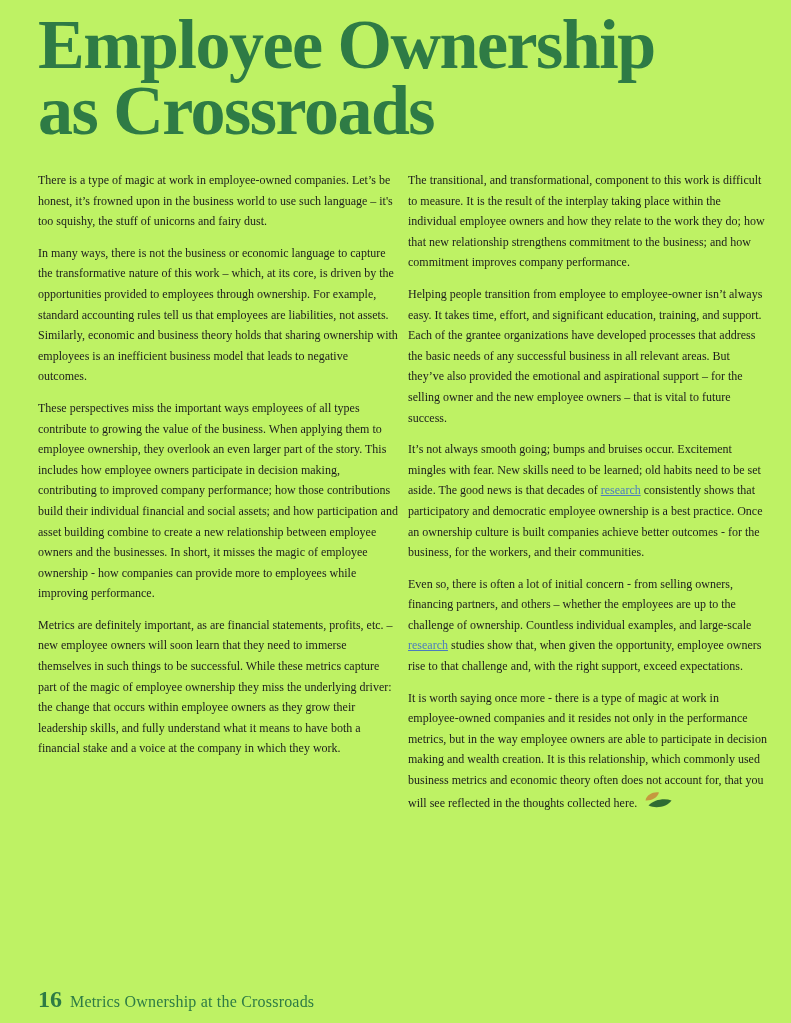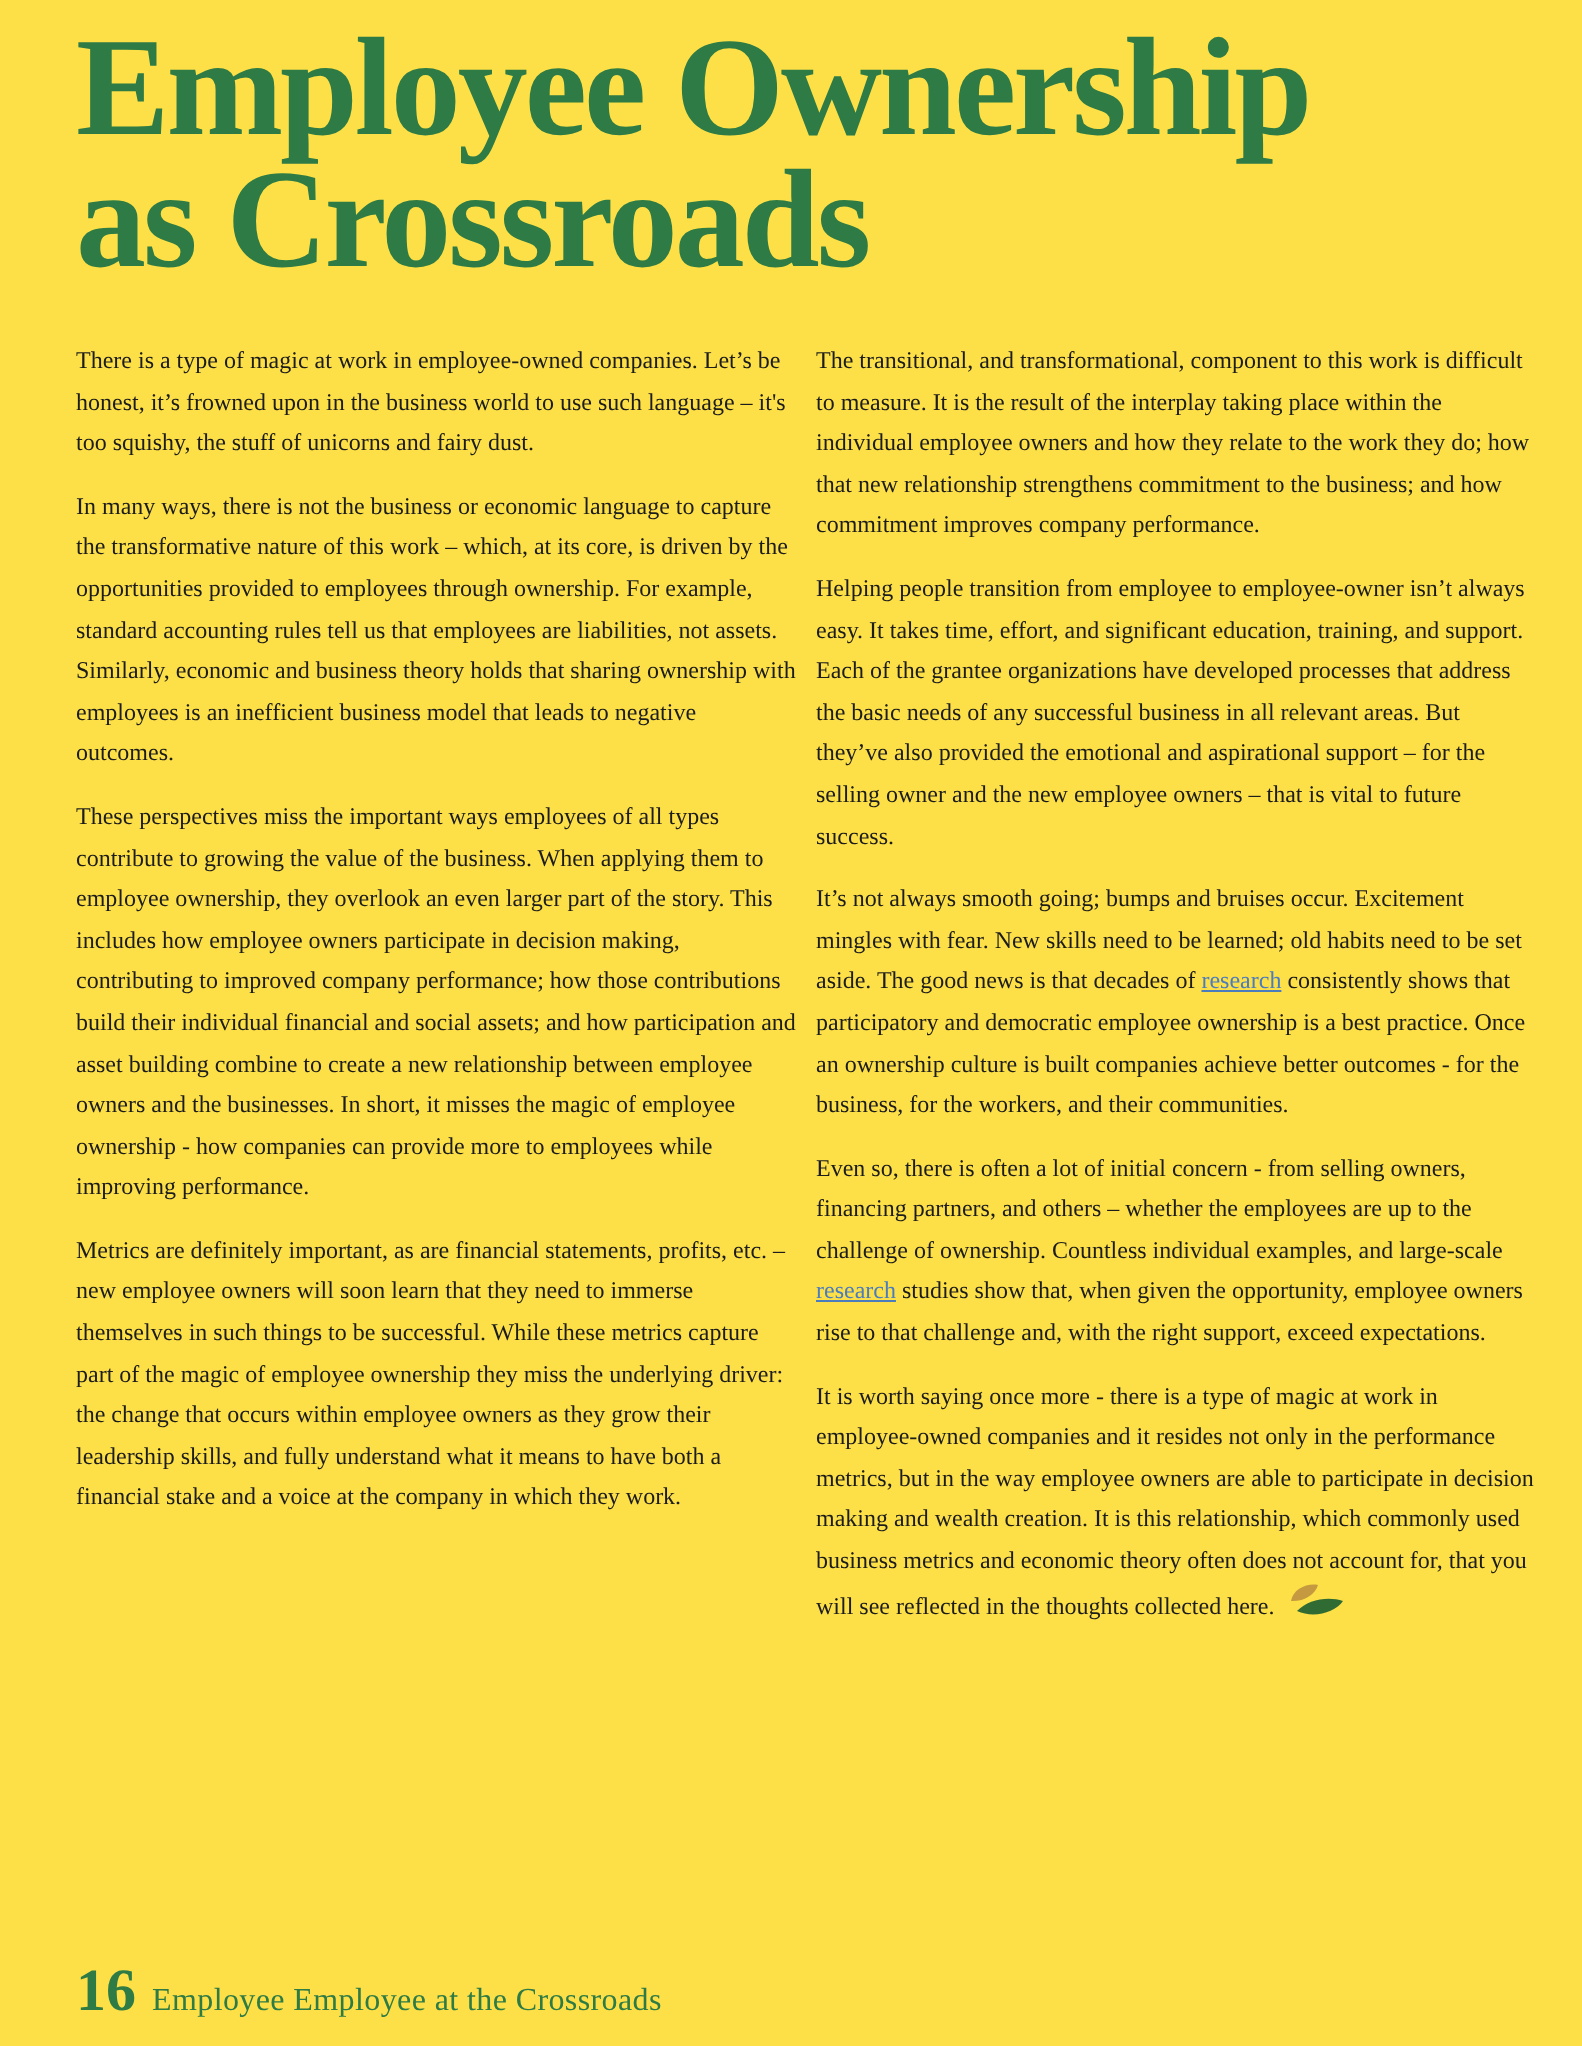--- a/index.html
+++ b/index.html
@@ -1,21 +1,21 @@
 <!DOCTYPE html>
 <html><head>
 <meta charset="utf-8">
 <style>
   html, body { margin: 0; padding: 0; background: #e8e8e8; }
   .page {
     position: relative;
     width: 791px;
     height: 1023px;
     margin: 0 auto;
-    background: #fde047;
+    background: #bef264;
     font-family: "Liberation Serif", serif;
     overflow: hidden;
   }
   .content { padding: 12px 24px 0 38px; }
 
   h1.doc-title {
     margin: 0 0 26px 0;
     color: #2e7b45;
     font-size: 70px;
     line-height: 66px;
@@ -49,21 +49,21 @@
 
   .footer {
     position: absolute;
     left: 38px;
     bottom: 10px;
     display: flex;
     align-items: baseline;
     gap: 8px;
     color: #2e7b45;
   }
-  .footer .page-number { font-size: 30px; font-weight: bold; }
+  .footer .page-number { font-size: 24px; font-weight: bold; }
   .footer .book-title  { font-size: 16px; letter-spacing: 0.2px; }
 </style>
 </head>
 <body>
 
 <div class="page">
   <div class="content">
 
     <h1 class="doc-title">
       <span class="title-line">Employee Ownership</span>
@@ -88,15 +88,15 @@
             <path d="M2.5 9.5 C3.5 3.5, 10.5 0.5, 16 1.5 C14.5 6.5, 9 9.8, 2.5 9.5 Z" fill="#c5993f"></path>
             <path d="M5.5 14.5 C11 8.5, 21.5 7, 28.5 9.5 C24.5 15.5, 13.5 18.2, 5.5 14.5 Z" fill="#2f6b33"></path>
           </svg></p>
       </div>
 
     </div>
   </div>
 
   <div class="footer">
     <span class="page-number">16</span>
-    <span class="book-title">Employee Employee at the Crossroads</span>
+    <span class="book-title">Metrics Ownership at the Crossroads</span>
   </div>
 </div>
 
 </body></html>

